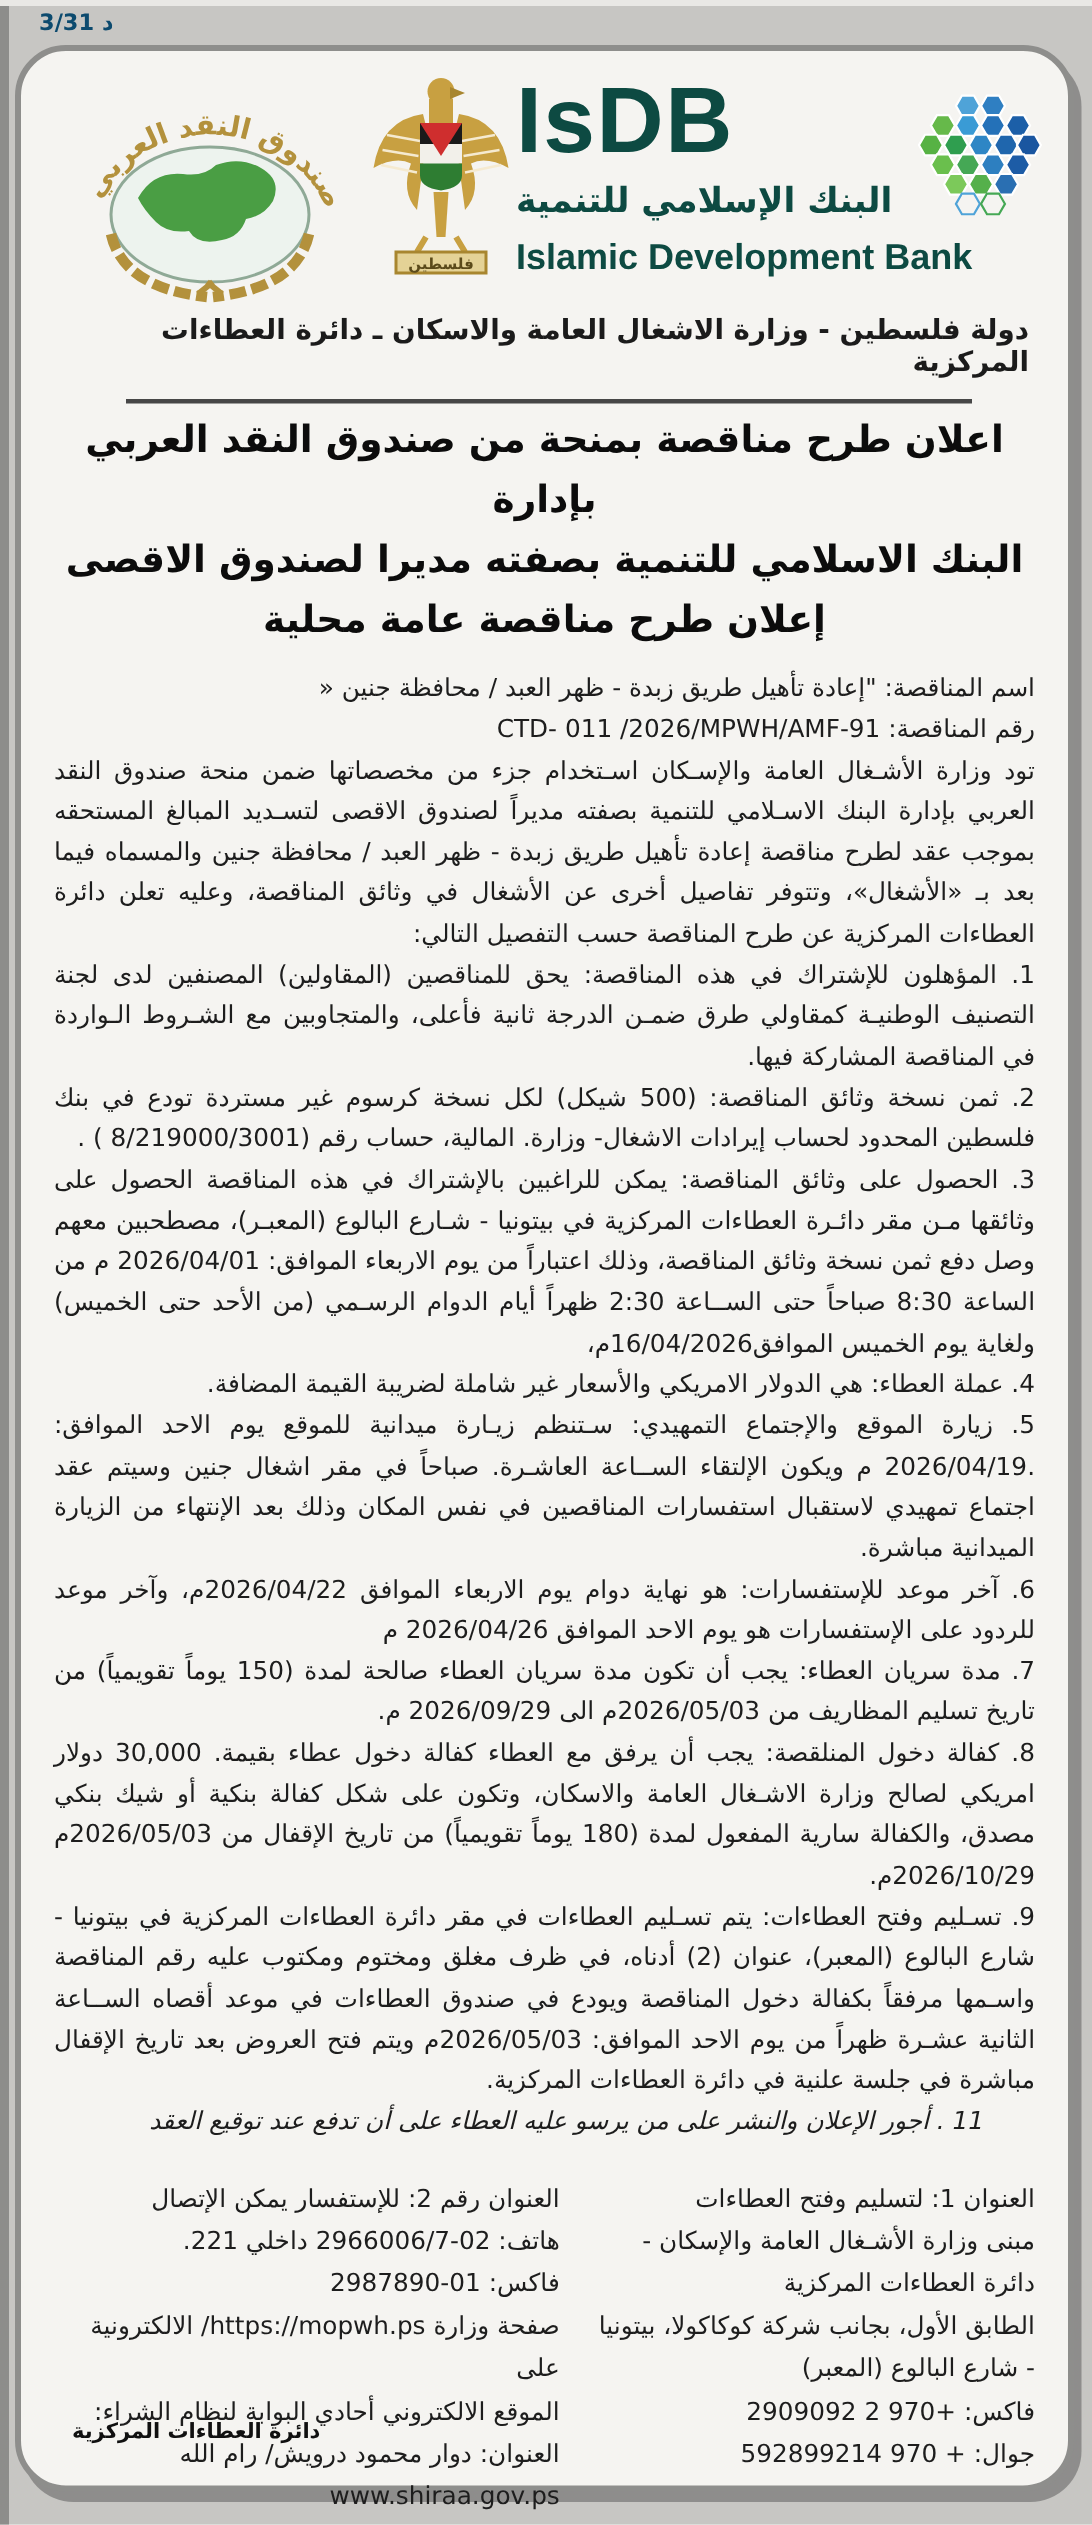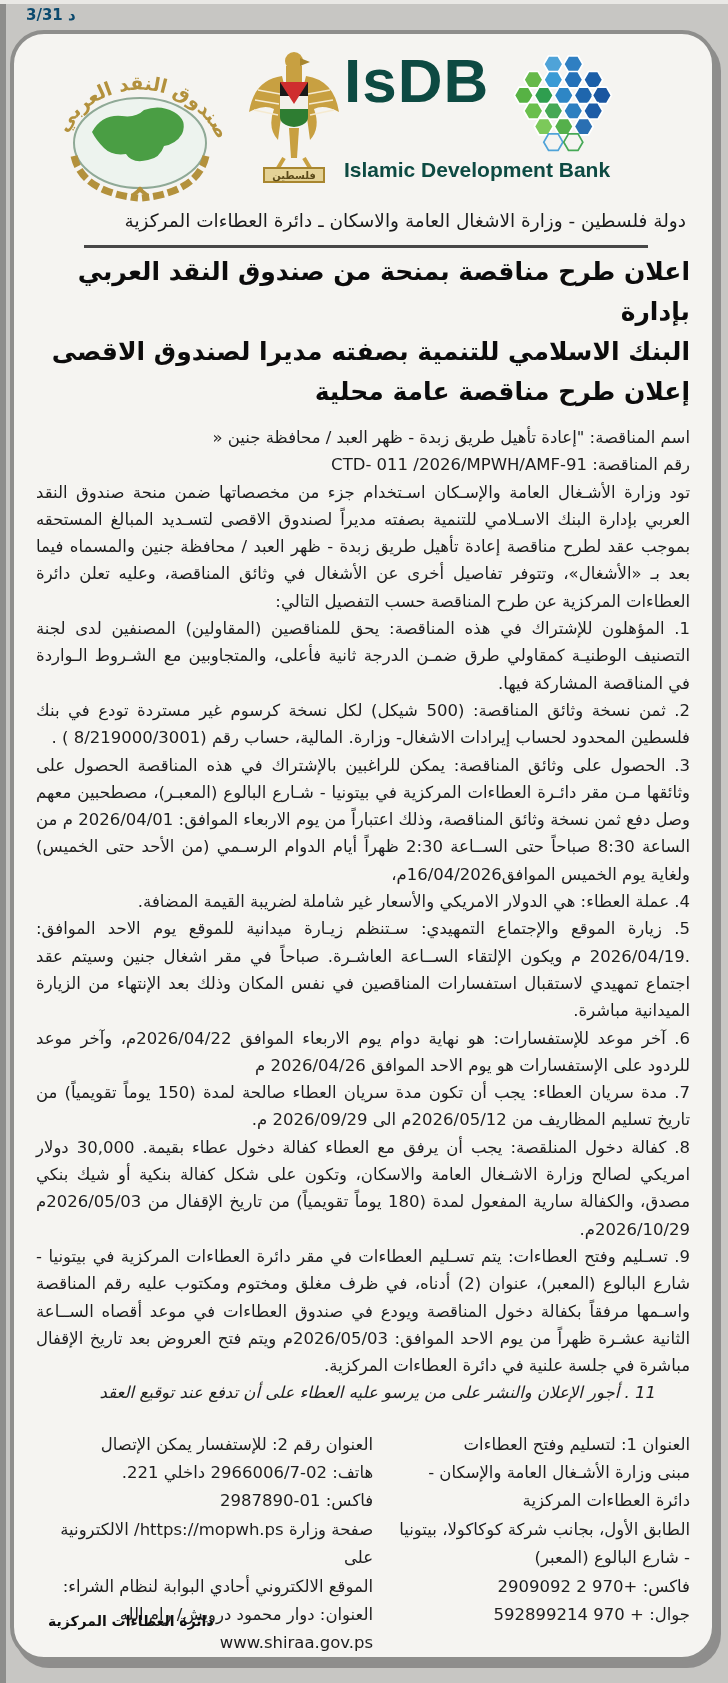--- a/index.html
+++ b/index.html
@@ -28,25 +28,25 @@
   }
   
   .logo-row{display:flex;direction:ltr;align-items:flex-start;justify-content:space-between;height:158px;margin-top:2px;}
   .amf-wrap{width:208px;height:156px;flex:0 0 auto;}
   .pal-wrap{width:100px;height:142px;flex:0 0 auto;margin-top:0px;}
   .isdb{display:flex;flex-direction:column;direction:ltr;width:352px;flex:0 0 auto;margin-top:6px;}
   .isdb-top{display:flex;align-items:flex-start;gap:14px;}
   .isdb-left{display:flex;flex-direction:column;}
   .isdb-acronym{font-family:"Liberation Sans",sans-serif;font-size:62px;font-weight:bold;line-height:.95;color:#0d4a42;letter-spacing:1px;}
   .isdb-ar{direction:rtl;text-align:left;font-size:23px;font-weight:bold;color:#0d4a42;margin-top:10px;white-space:nowrap;}
-  .isdb-en{font-family:"Liberation Sans",sans-serif;font-size:21px;font-weight:bold;color:#0d4a42;margin-top:2px;white-space:nowrap;}
+  .isdb-en{font-family:"Liberation Sans",sans-serif;font-size:24px;font-weight:bold;color:#0d4a42;margin-top:2px;white-space:nowrap;}
   
-  .org-line{text-align:right;font-size:18.5px;font-weight:normal;color:#1b1b1b;margin:6px 4px 0 0;}
+  .org-line{text-align:right;font-size:18.5px;font-weight:bold;color:#1b1b1b;margin:6px 4px 0 0;}
   .rule{border-top:3px solid #474747;margin:14px 42px 4px 48px;height:0;}
-  .title{font-size:25px;font-weight:bold;line-height:1.6;color:#0c0c0c;margin:4px 0 12px 0;}
+  .title{font-size:25px;font-weight:bold;text-align:center;line-height:1.6;color:#0c0c0c;margin:4px 0 12px 0;}
   
   .body p{margin:0;font-size:16.5px;line-height:1.655;text-align:justify;color:#1d1d1d;}
   .body p.short{text-align:right;}
   .item-11{padding-right:34px;font-style:italic;}
   
   .addr-row{display:flex;gap:16px;margin-top:24px;}
   .addr{font-size:16.5px;line-height:1.72;color:#1d1d1d;text-align:right;}
   .addr1{flex:0 0 46%;}
   .addr2{flex:1;}
   .addr1 div:nth-child(8){margin-left:8px;margin-right:46px;}
@@ -94,20 +94,21 @@
       <polygon points="45,82 55,82 53,112 47,112" fill="#c8a041"></polygon>
       <path d="M40 112 l-6 10 M60 112 l6 10" stroke="#c8a041" stroke-width="4"></path>
       <path d="M20 122 h60 v14 h-60 z" fill="#e4d296" stroke="#a8862f" stroke-width="2"></path>
       <text x="50" y="133" font-size="10" font-weight="bold" text-anchor="middle" fill="#5b4a1a" font-family="DejaVu Sans, sans-serif">فلسطين</text>
     </svg>
 
     <div class="isdb">
       <div class="isdb-top">
         <div class="isdb-left">
           <div class="isdb-acronym">IsDB</div>
+          <div class="isdb-ar">البنك الإسلامي للتنمية</div>
         </div>
         <svg width="118" height="104" viewBox="0 0 120 120" aria-hidden="true">
           <defs>
               <polygon id="hx" points="-11,0 -5.5,-9.5 5.5,-9.5 11,0 5.5,9.5 -5.5,9.5"></polygon>
             </defs>
           <g stroke="#ffffff" stroke-width="2">
             <use href="#hx" transform="translate(50,14)" fill="#4fa3d8"></use>
             <use href="#hx" transform="translate(73,14)" fill="#2f7fc2"></use>
             <use href="#hx" transform="translate(27,32)" fill="#66b94a"></use>
             <use href="#hx" transform="translate(50,32)" fill="#3a9bd5"></use>
@@ -146,21 +147,21 @@
   <div class="body">
     <p class="short">اسم المناقصة: "إعادة تأهيل طريق زبدة - ظهر العبد / محافظة جنين «</p>
     <p class="short">رقم المناقصة: CTD- 011 /2026/MPWH/AMF-91</p>
     <p>تود وزارة الأشـغال العامة والإسـكان اسـتخدام جزء من مخصصاتها ضمن منحة صندوق النقد العربي بإدارة البنك الاسـلامي للتنمية بصفته مديراً لصندوق الاقصى لتسـديد المبالغ المستحقه بموجب عقد لطرح مناقصة إعادة تأهيل طريق زبدة - ظهر العبد / محافظة جنين والمسماه فيما بعد بـ «الأشغال»، وتتوفر تفاصيل أخرى عن الأشغال في وثائق المناقصة، وعليه تعلن دائرة العطاءات المركزية عن طرح المناقصة حسب التفصيل التالي:</p>
     <p>1. المؤهلون للإشتراك في هذه المناقصة: يحق للمناقصين (المقاولين) المصنفين لدى لجنة التصنيف الوطنيـة كمقاولي طرق ضمـن الدرجة ثانية فأعلى، والمتجاوبين مع الشـروط الـواردة في المناقصة المشاركة فيها.</p>
     <p>2. ثمن نسخة وثائق المناقصة: (500 شيكل) لكل نسخة كرسوم غير مستردة تودع في بنك فلسطين المحدود لحساب إيرادات الاشغال- وزارة. المالية، حساب رقم (8/219000/3001 ) .</p>
     <p>3. الحصول على وثائق المناقصة: يمكن للراغبين بالإشتراك في هذه المناقصة الحصول على وثائقها مـن مقر دائـرة العطاءات المركزية في بيتونيا - شـارع البالوع (المعبـر)، مصطحبين معهم وصل دفع ثمن نسخة وثائق المناقصة، وذلك اعتباراً من يوم الاربعاء الموافق: 2026/04/01 م من الساعة 8:30 صباحاً حتى الســاعة 2:30 ظهراً أيام الدوام الرسـمي (من الأحد حتى الخميس) ولغاية يوم الخميس الموافق16/04/2026م،</p>
     <p>4. عملة العطاء: هي الدولار الامريكي والأسعار غير شاملة لضريبة القيمة المضافة.</p>
     <p>5. زيارة الموقع والإجتماع التمهيدي: سـتنظم زيـارة ميدانية للموقع يوم الاحد الموافق: .2026/04/19 م ويكون الإلتقاء الســاعة العاشـرة. صباحاً في مقر اشغال جنين وسيتم عقد اجتماع تمهيدي لاستقبال استفسارات المناقصين في نفس المكان وذلك بعد الإنتهاء من الزيارة الميدانية مباشرة.</p>
     <p>6. آخر موعد للإستفسارات: هو نهاية دوام يوم الاربعاء الموافق 2026/04/22م، وآخر موعد للردود على الإستفسارات هو يوم الاحد الموافق 2026/04/26 م</p>
-    <p>7. مدة سريان العطاء: يجب أن تكون مدة سريان العطاء صالحة لمدة (150 يوماً تقويمياً) من تاريخ تسليم المظاريف من 2026/05/12م الى 2026/09/29 م.</p>
+    <p>7. مدة سريان العطاء: يجب أن تكون مدة سريان العطاء صالحة لمدة (150 يوماً تقويمياً) من تاريخ تسليم المظاريف من 2026/05/03م الى 2026/09/29 م.</p>
     <p>8. كفالة دخول المنلقصة: يجب أن يرفق مع العطاء كفالة دخول عطاء بقيمة. 30,000 دولار امريكي لصالح وزارة الاشـغال العامة والاسكان، وتكون على شكل كفالة بنكية أو شيك بنكي مصدق، والكفالة سارية المفعول لمدة (180 يوماً تقويمياً) من تاريخ الإقفال من 2026/05/03م 2026/10/29م.</p>
     <p>9. تسـليم وفتح العطاءات: يتم تسـليم العطاءات في مقر دائرة العطاءات المركزية في بيتونيا - شارع البالوع (المعبر)، عنوان (2) أدناه، في ظرف مغلق ومختوم ومكتوب عليه رقم المناقصة واسـمها مرفقاً بكفالة دخول المناقصة ويودع في صندوق العطاءات في موعد أقصاه الســاعة الثانية عشـرة ظهراً من يوم الاحد الموافق: 2026/05/03م ويتم فتح العروض بعد تاريخ الإقفال مباشرة في جلسة علنية في دائرة العطاءات المركزية.</p>
     <p class="item-11">11 .  أجور الإعلان والنشر على من يرسو عليه العطاء على أن تدفع عند توقيع العقد</p>
   </div>
 
   <div class="addr-row">
     <div class="addr addr1">
       <div class="addr-h">العنوان 1: لتسليم وفتح العطاءات</div>
       <div>مبنى وزارة الأشـغال العامة والإسكان - دائرة العطاءات المركزية</div>
       <div>الطابق الأول، بجانب شركة كوكاكولا، بيتونيا - شارع البالوع (المعبر)</div>

